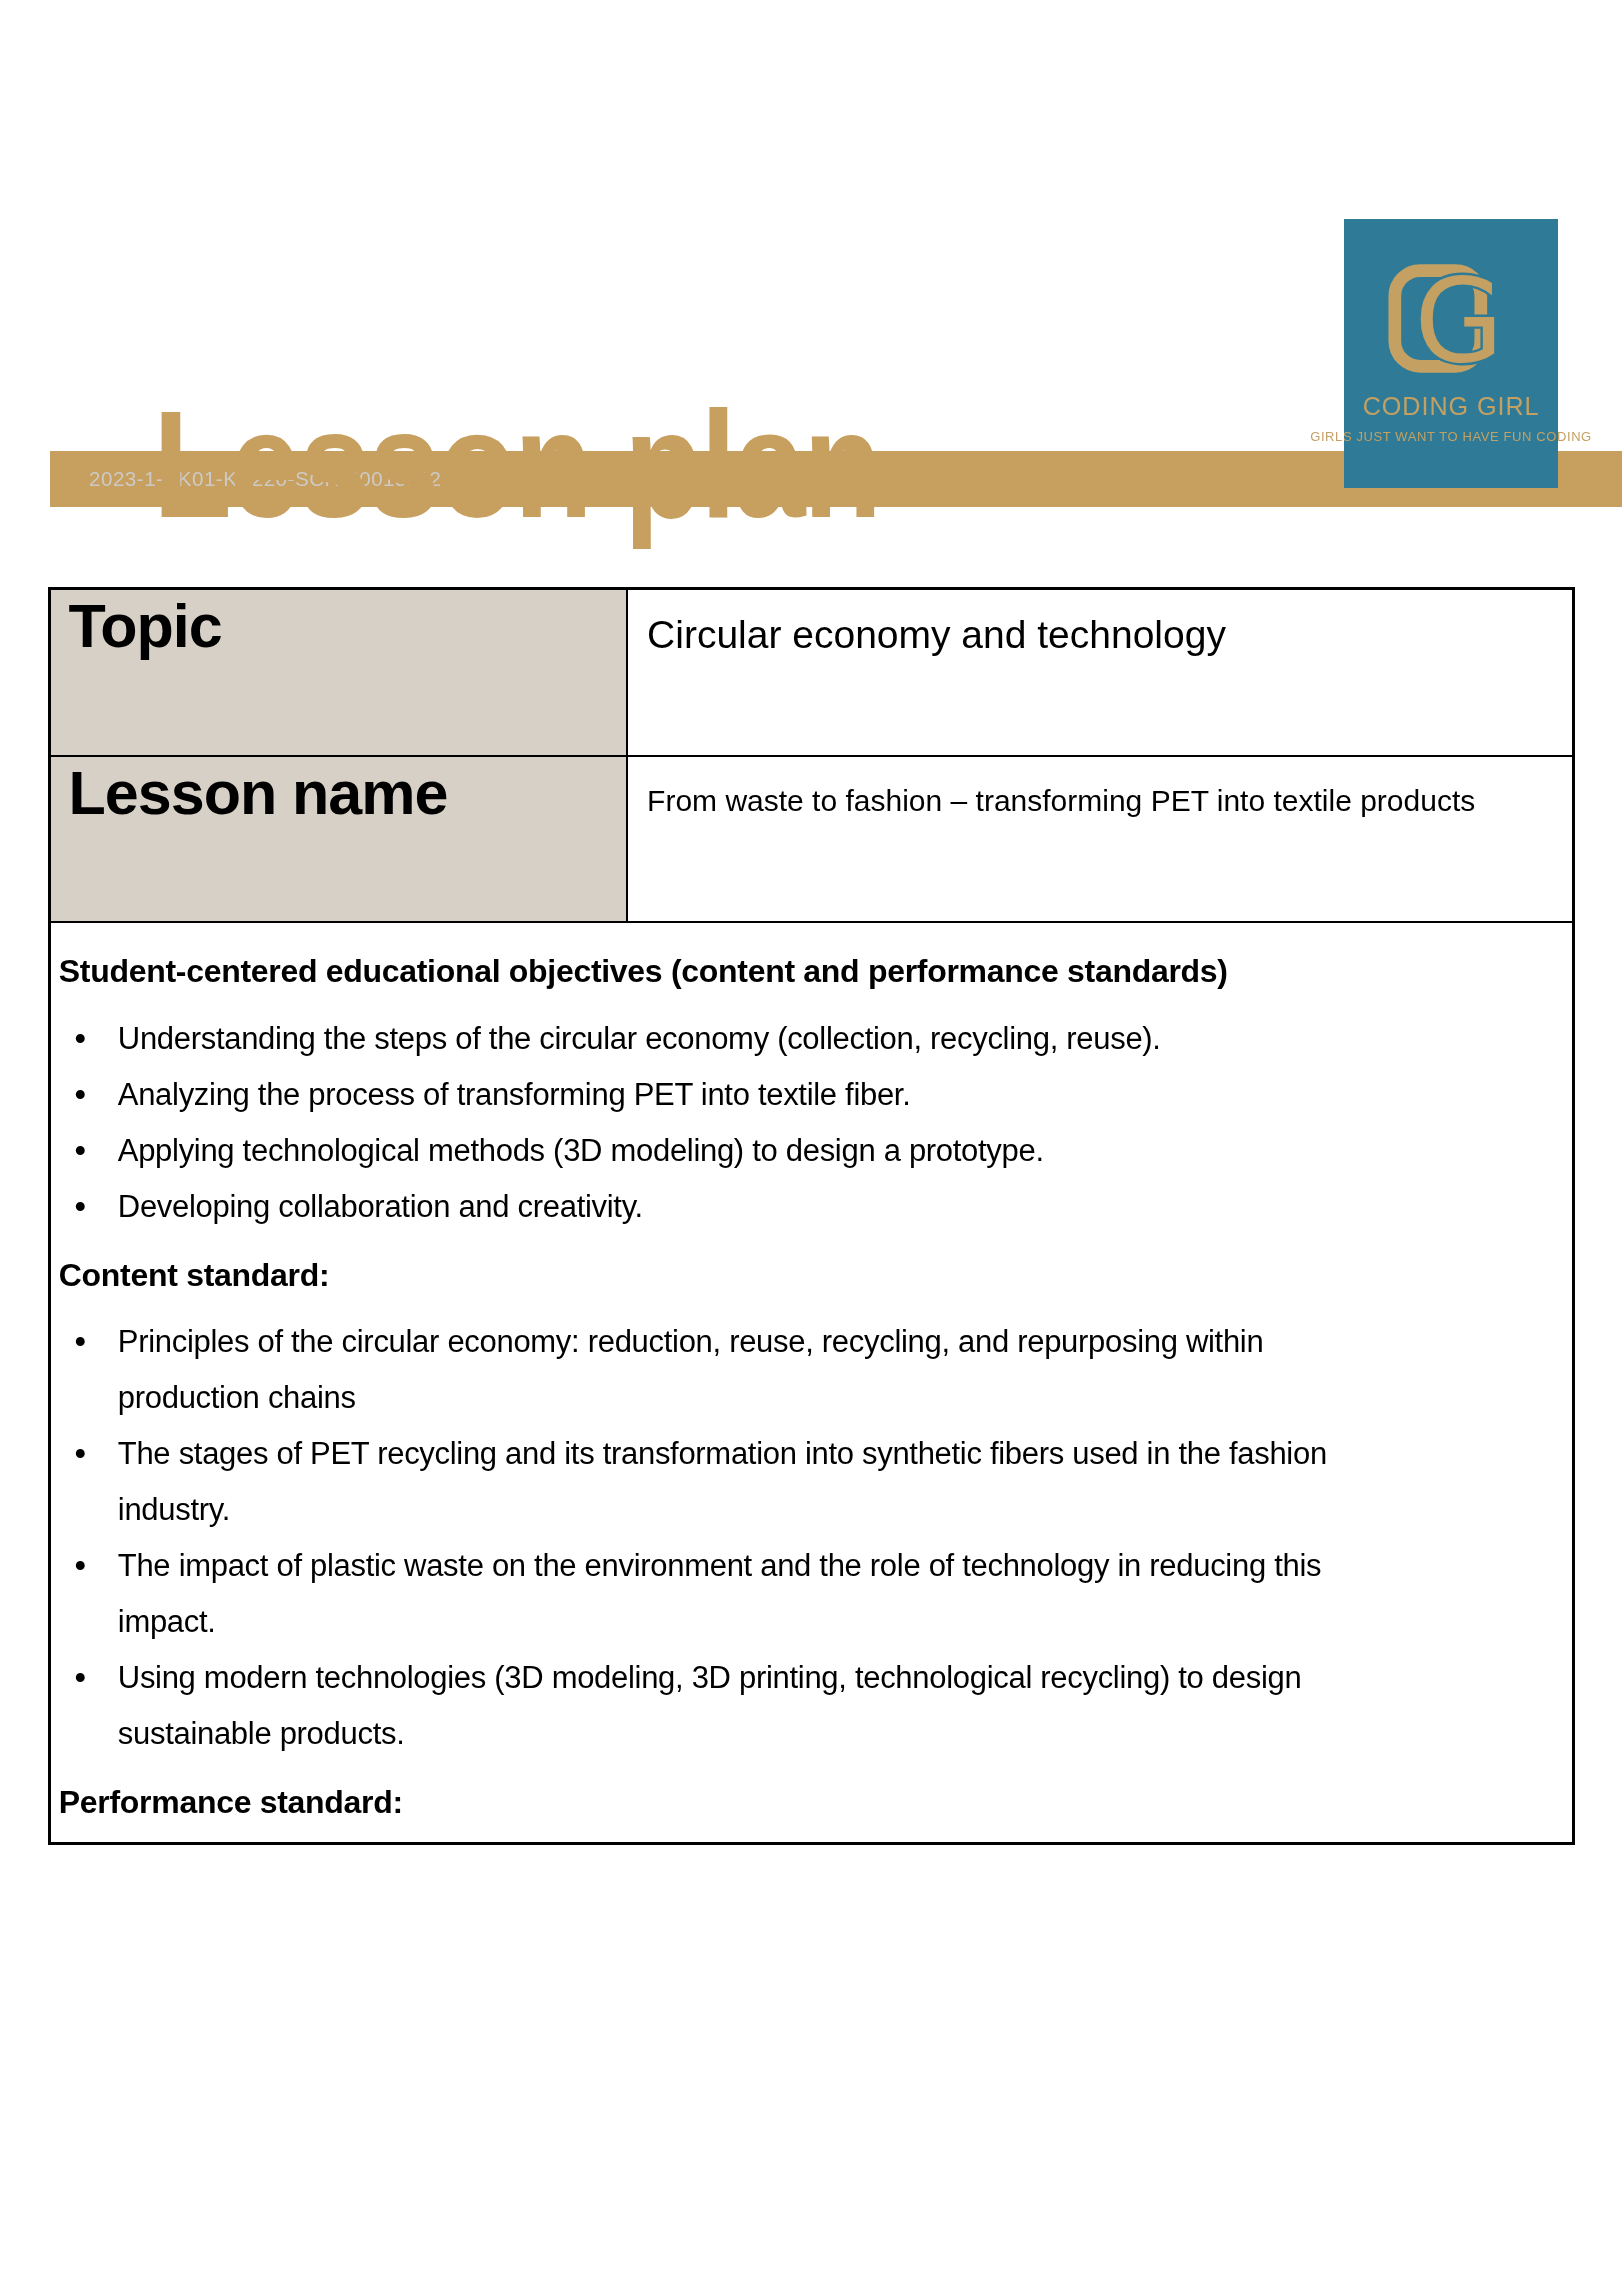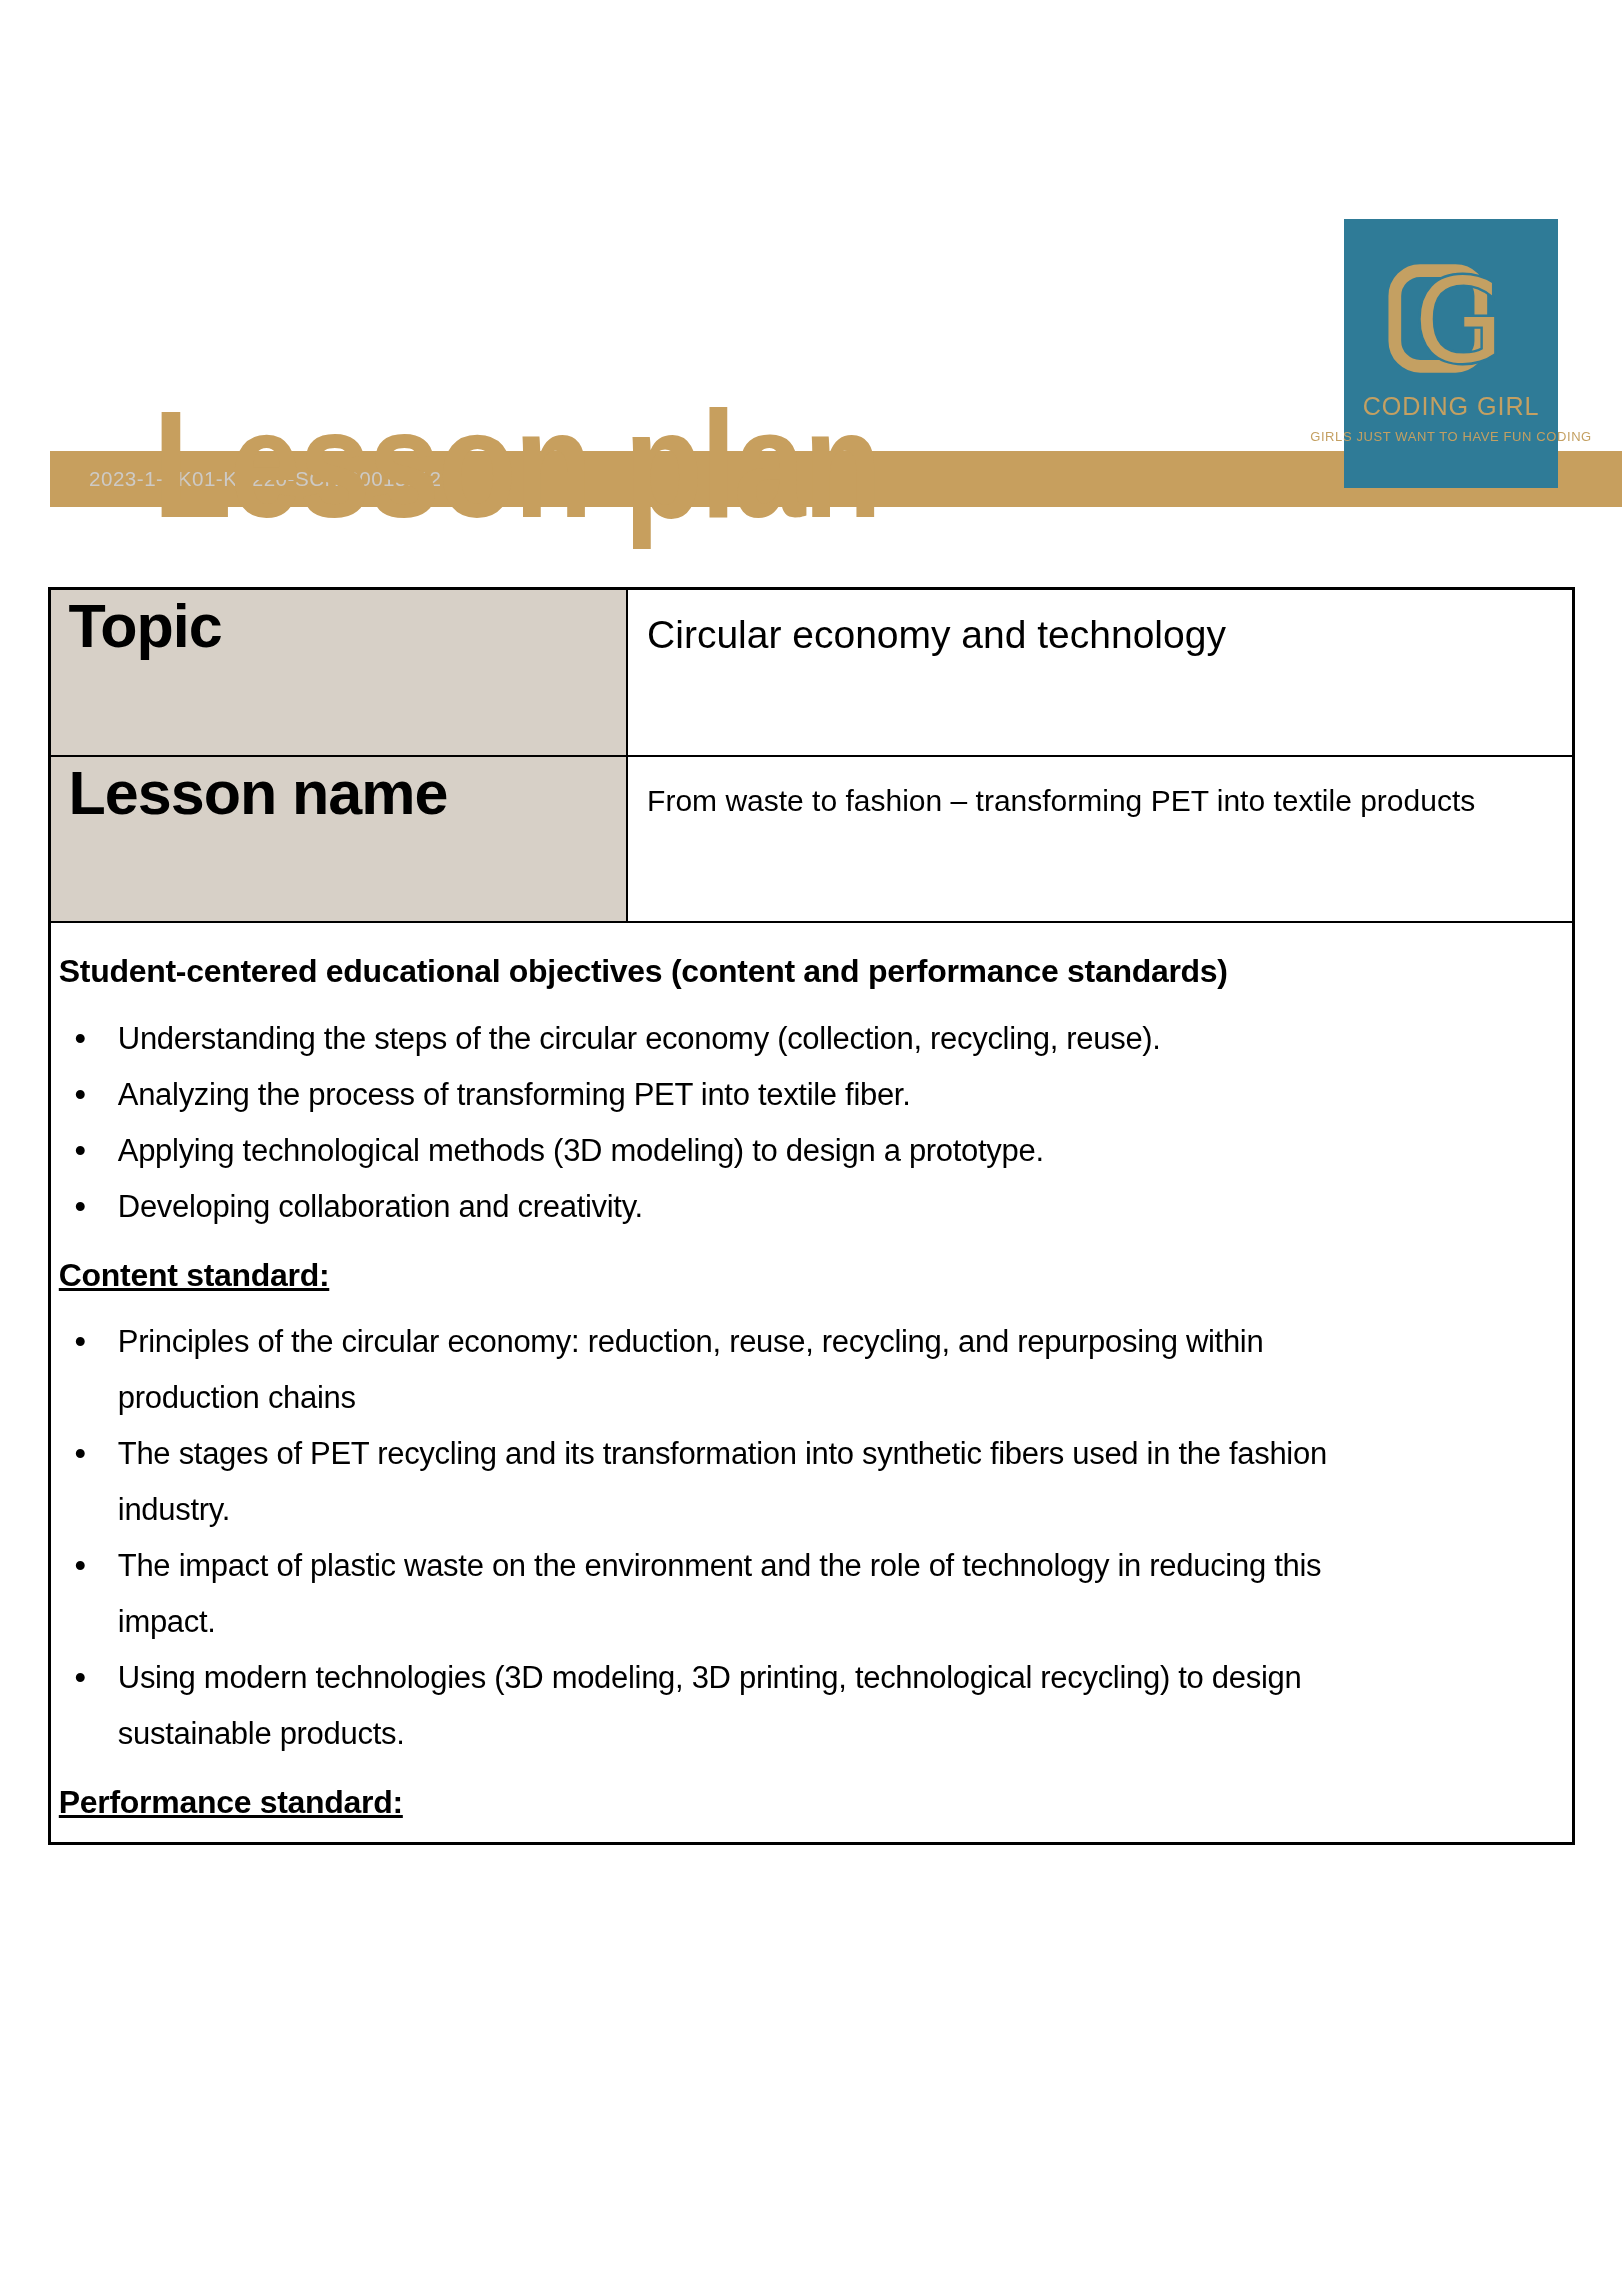--- a/index.html
+++ b/index.html
@@ -78,21 +78,21 @@
   }
   .info-value{font-size:29px;line-height:45px;margin-top:22.5px;}
 
   td.content-cell{
     background:#fff;padding:20.6px 35px 0 7.8px;letter-spacing:-0.3px;
   }
   .content-heading{
     font-size:32px;font-weight:700;line-height:56px;
     margin:0 0 11.8px 0;white-space:pre;
   }
-  .content-heading.mid{margin:11.8px 0 11.8px 0;text-decoration:underline;}
+  .content-heading.mid{margin:11.8px 0 11.8px 0;}
   ul.bullets{list-style:none;margin:0;padding:0;}
   ul.bullets li{
     position:relative;padding-left:59px;
     font-size:31px;line-height:56px;white-space:pre;
   }
   ul.bullets li::before{
     content:"\2022";
     position:absolute;left:15.7px;top:0;
     font-size:33px;
   }

